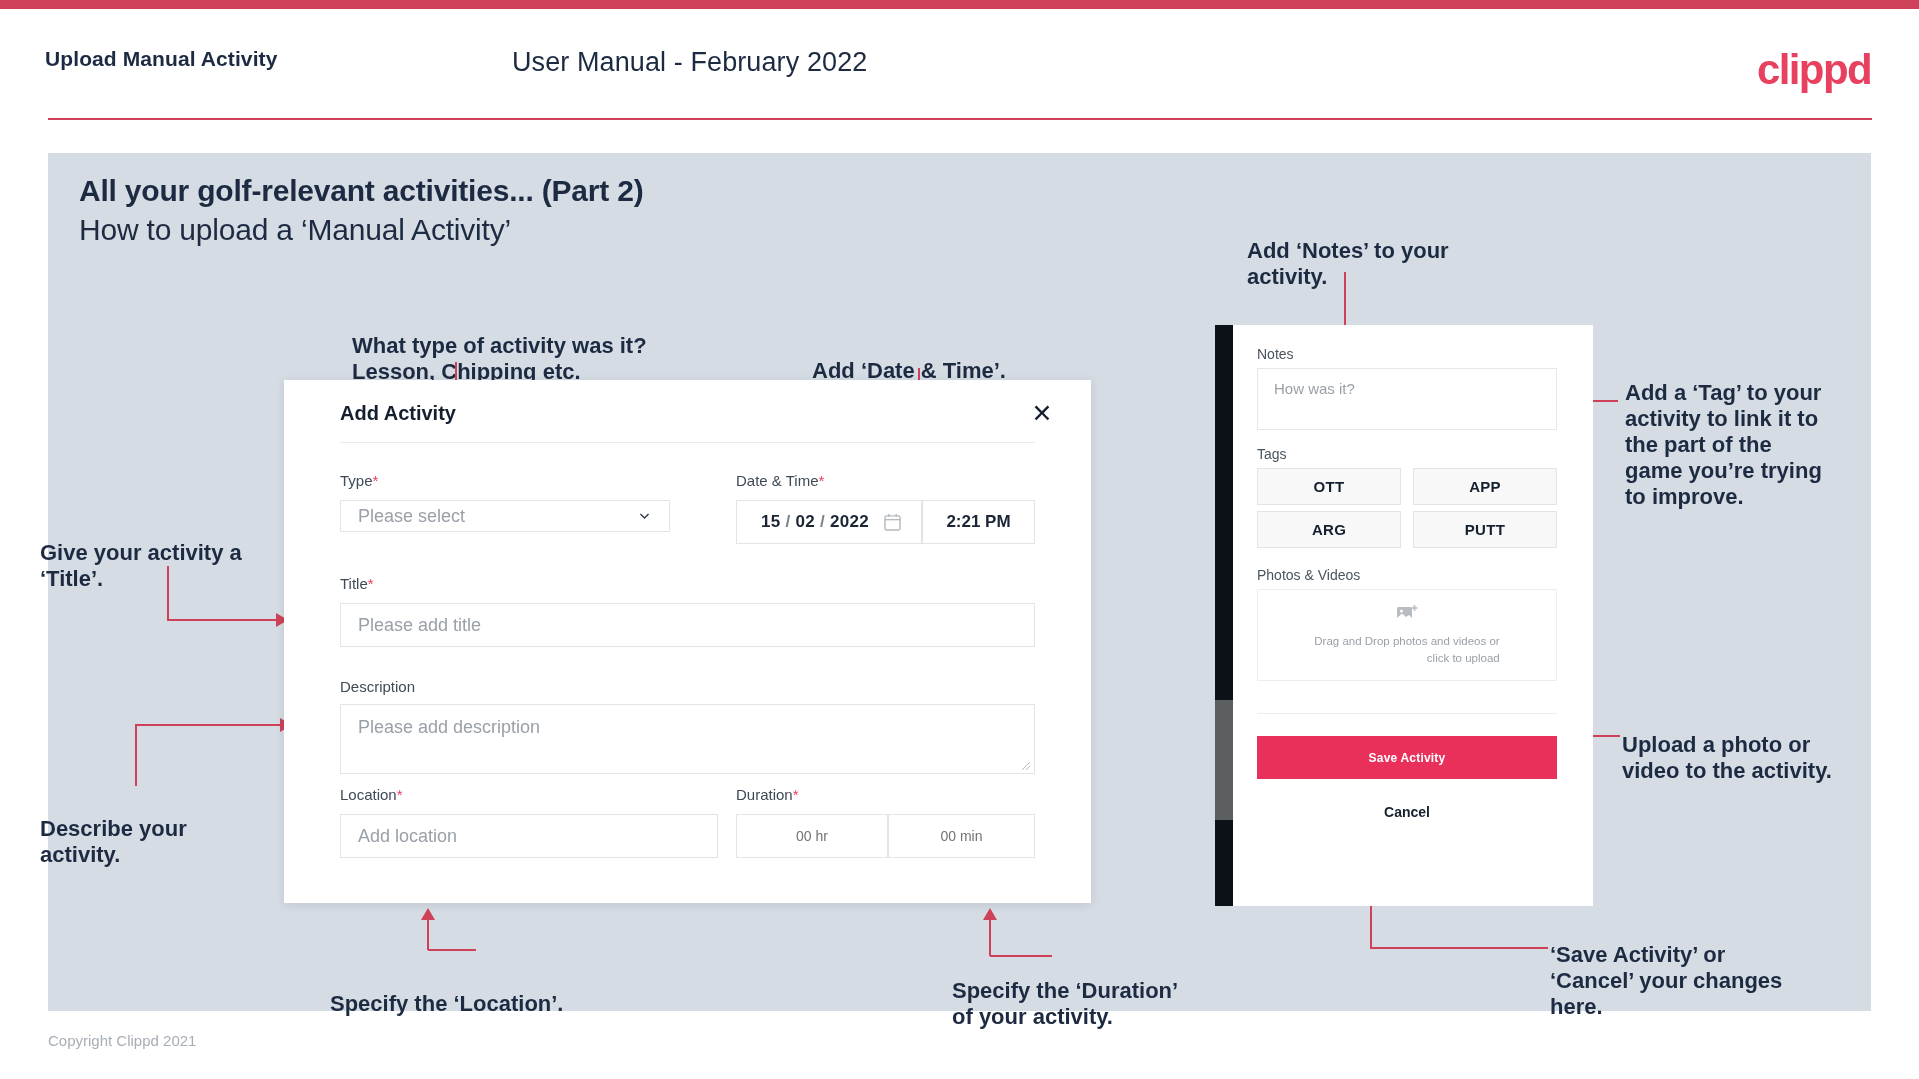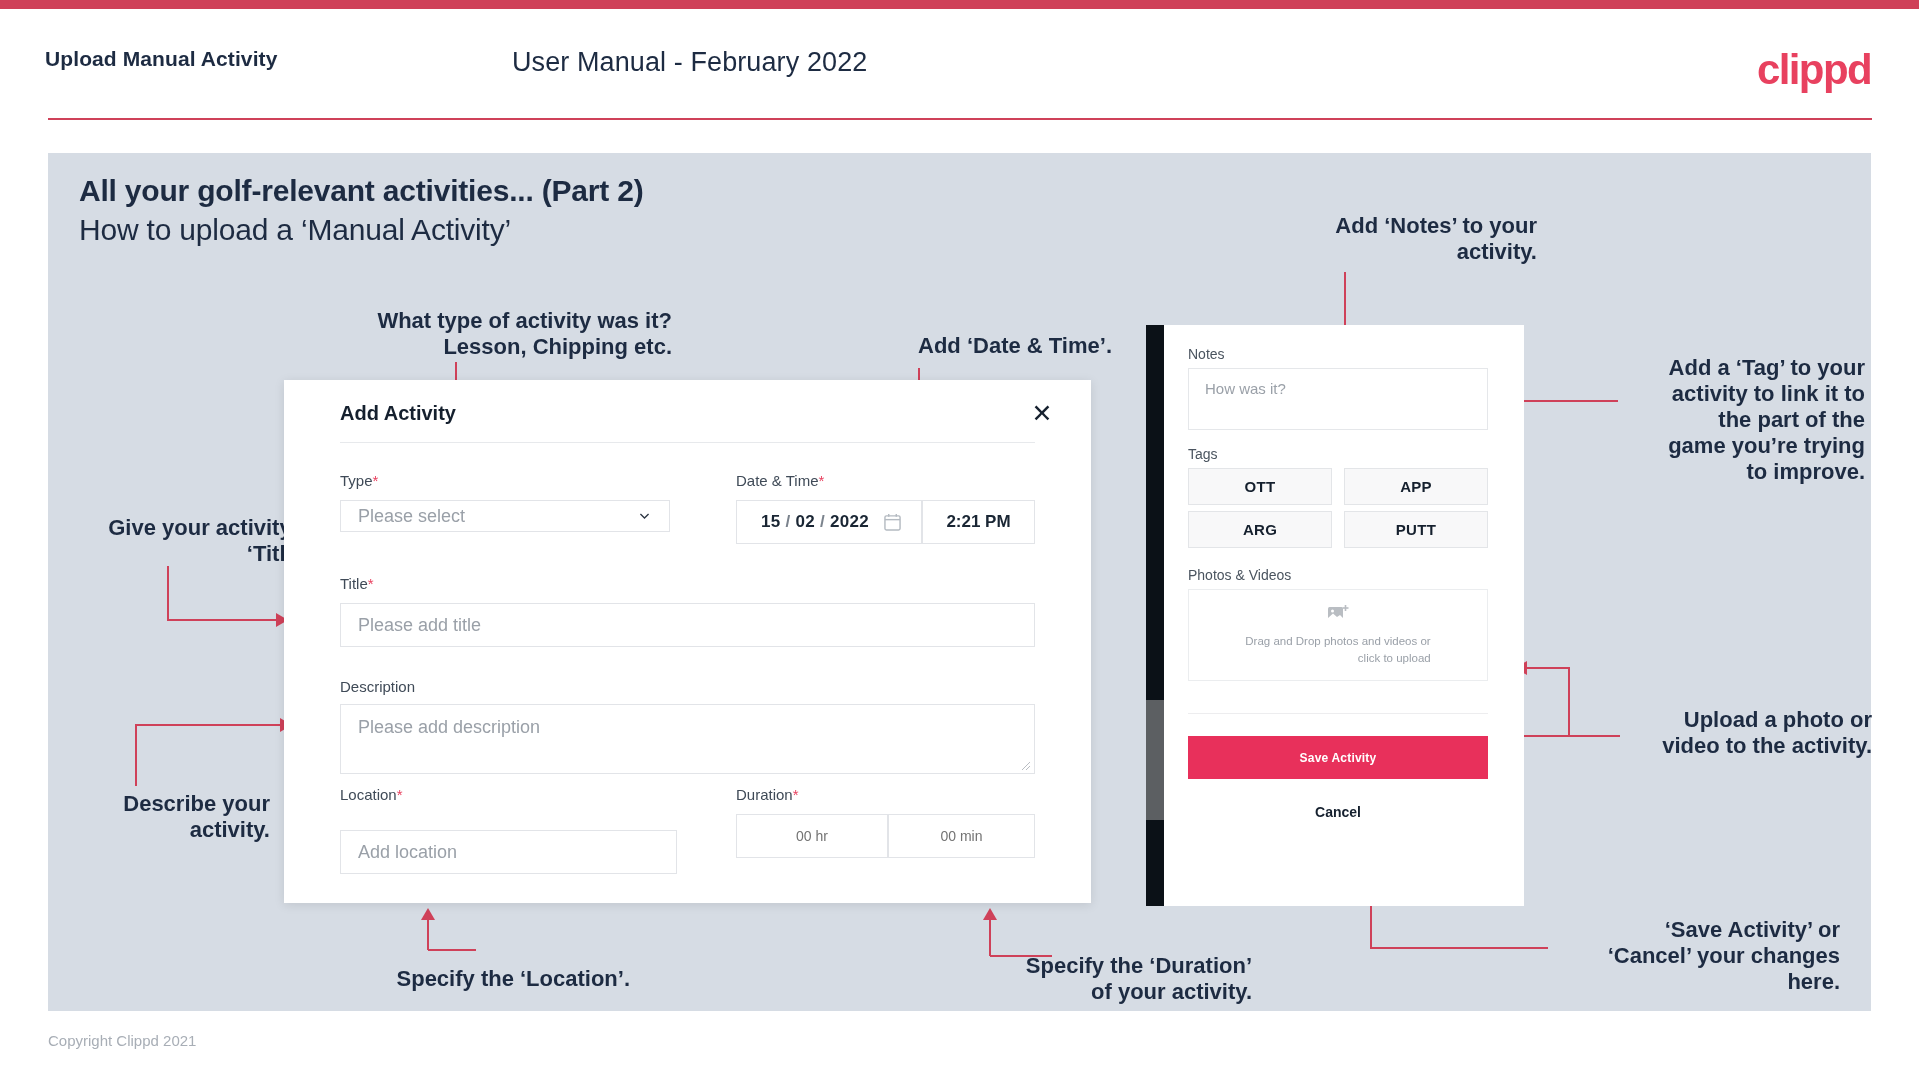--- a/index.html
+++ b/index.html
@@ -67,22 +67,23 @@
     color: #1d2b42; letter-spacing: -.2px;
   }
 
   
   .anno {
     position: absolute;
     font-size: 22px;
     font-weight: 600;
     line-height: 1.18;
     color: #1d2b42;
-    text-align: right;
+    text-align: left;
     white-space: pre-line;
+    margin-top: 25px;
   }
 
   
   .ln { position: absolute; background: #cf4159; }
   .ln-h { height: 2px; }
   .ln-v { width: 2px; }
   .arrow {
     position: absolute;
     width: 0; height: 0;
   }
@@ -172,21 +173,21 @@
     position: absolute; right: 3px; bottom: 2px;
     width: 10px; height: 10px;
   }
   .dur-center {
     width: 100%; text-align: center;
     font-size: 14px; color: #737373; font-weight: 400;
   }
 
   
   .phone {
-    position: absolute; left: 1146px; top: 325px;
+    position: absolute; left: 1215px; top: 325px;
     width: 352px; height: 581px;
   }
   .bez {
     position: absolute; top: 0;
     width: 18px; height: 581px;
     background: #0b1117;
   }
   .bez-l { left: 0; }
   .bez-r { right: 0; }
   .bez-btn {
@@ -399,21 +400,21 @@
     <span class="ph" style="padding-top:12px;">Please add description</span>
     <svg class="ta-resize" viewBox="0 0 10 10">
       <line x1="9" y1="1" x2="1" y2="9" stroke="#b9bdc3" stroke-width="1"></line>
       <line x1="9" y1="5" x2="5" y2="9" stroke="#b9bdc3" stroke-width="1"></line>
     </svg>
   </div>
 
   <div class="fld-label" style="left:56px; top:406px;">
     <span>Location</span><span class="req">*</span>
   </div>
-  <div class="input-box" style="left:56px; top:450px; width:337px; height:44px;">
+  <div class="input-box" style="left:56px; top:434px; width:378px; height:44px;">
     <span class="ph">Add location</span>
   </div>
 
   <div class="fld-label" style="left:452px; top:406px;">
     <span>Duration</span><span class="req">*</span>
   </div>
   <div class="input-box" style="left:452px; top:434px; width:152px; height:44px;">
     <span class="dur-center">00 hr</span>
   </div>
   <div class="input-box" style="left:604px; top:434px; width:147px; height:44px;">

